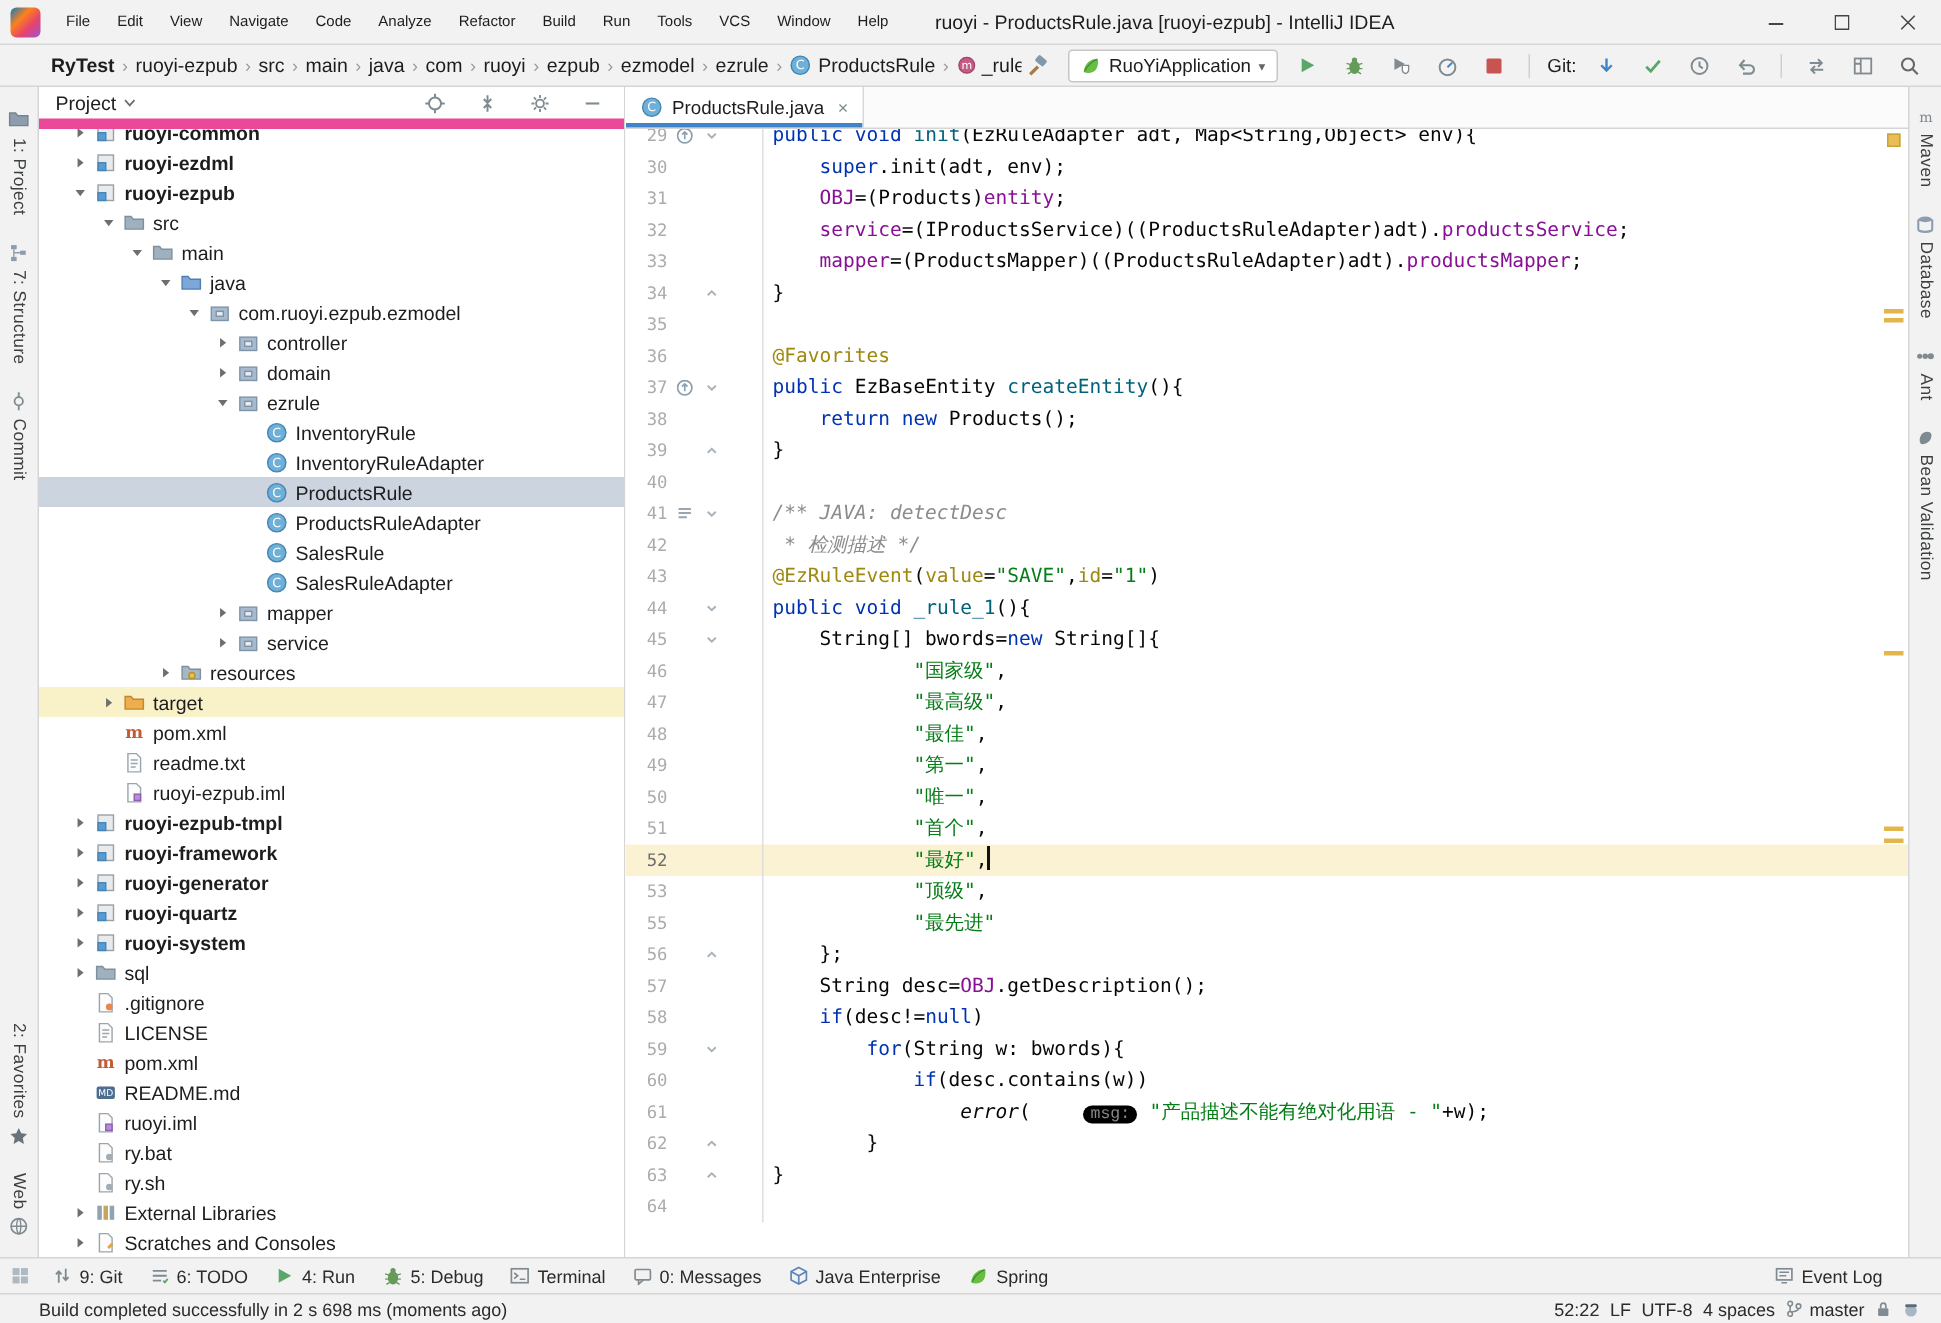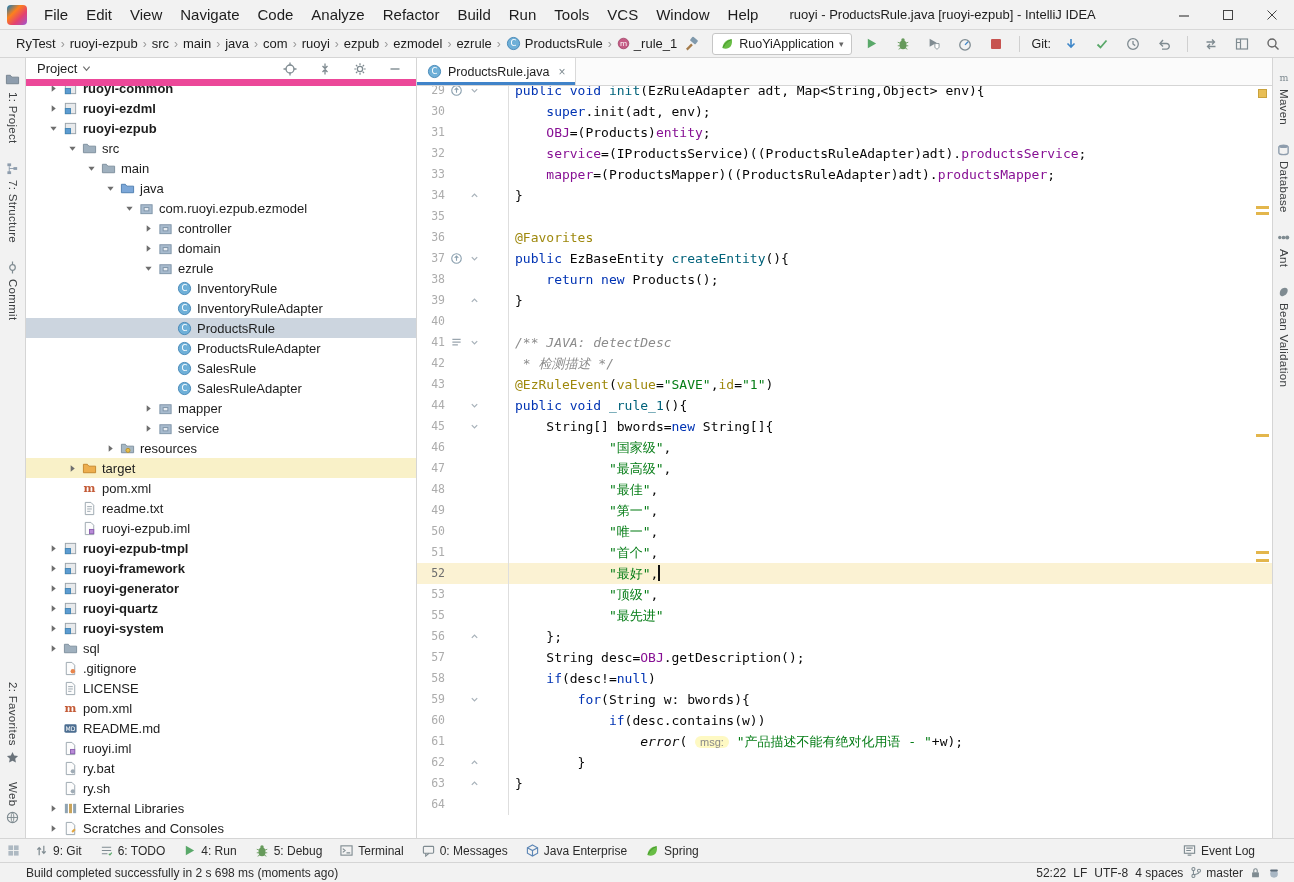--- a/index.html
+++ b/index.html
@@ -5,30 +5,30 @@
   *{margin:0;padding:0;box-sizing:border-box;}
   html,body{width:1294px;height:882px;overflow:hidden;background:#fff;
     font-family:"Liberation Sans",sans-serif;}
   .app{width:1294px;height:882px;display:flex;flex-direction:column;font-size:13px;color:#1d1d1d;background:#fff;}
 
   
   .titlebar{height:30px;flex:0 0 30px;background:#F2F2F2;border-bottom:1px solid #D8D8D8;display:flex;align-items:center;}
   .logo{width:20px;height:20px;border-radius:4px;margin:0 8px 0 7px;
     background:linear-gradient(135deg,#0a7bbd 0%,#fc801d 35%,#e4426f 65%,#9e57d2 100%);}
   .menus{display:flex;}
-  .menu-item{padding:0 9px;font-size:15px;line-height:29px;cursor:default;}
+  .menu-item{padding:0 9px;font-size:10px;line-height:29px;cursor:default;}
   .win-title{flex:1;padding-left:22px;font-size:13px;color:#1d1d1d;white-space:nowrap;overflow:hidden;}
   .win-controls{display:flex;height:100%;}
   .wc{width:44px;display:flex;align-items:center;justify-content:center;}
 
   
   .navbar{height:28px;flex:0 0 28px;background:#F2F2F2;border-bottom:1px solid #D5D5D5;display:flex;align-items:center;padding:0 10px 0 14px;}
   .crumbs{display:flex;align-items:center;white-space:nowrap;overflow:hidden;}
   .crumb{padding:0 2px;display:inline-flex;align-items:center;gap:4px;}
-  .crumb.first{font-weight:normal;}
+  .crumb.first{font-weight:bold;margin-left:18px;}
   .crumb-sep{color:#9a9a9a;padding:0 3px;font-size:12px;}
   .nav-actions{margin-left:auto;display:flex;align-items:center;gap:9px;}
   .nav-btn{display:inline-flex;width:22px;height:22px;align-items:center;justify-content:center;}
   .nav-label{color:#1d1d1d;font-size:12.5px;}
   .nav-div{width:1px;height:16px;background:#D0D0D0;margin:0 3px;}
   .runcfg{display:inline-flex;align-items:center;gap:5px;border:1px solid #C6C6C6;border-radius:3px;background:#fff;height:22px;padding:0 7px;font-size:12.5px;}
   .rc-dd{color:#666;font-size:9px;}
 
   
   .main{flex:1;display:flex;min-height:0;overflow:hidden;}
@@ -66,21 +66,21 @@
   .ln{flex:0 0 28px;text-align:right;color:#ACACAC;font-size:11.5px;}
   .gi{flex:0 0 22px;display:flex;align-items:center;justify-content:center;}
   .fold{flex:0 0 14px;display:flex;align-items:center;justify-content:center;}
   .gsep{flex:0 0 28px;border-right:1px solid #DEDEDE;margin-right:6px;height:21px;}
   .ctext{white-space:pre;color:#070707;}
   .cur{background:#FBF2D3;}
   .cur .ln{color:#6E6E6E;}
   .kw{color:#0033B3;} .st{color:#067D17;} .fl{color:#871094;}
   .an{color:#9E880D;} .cm{color:#8C8C8C;font-style:italic;}
   .dc{color:#00627A;} .it{font-style:italic;} .pl{color:#070707;}
-  .hp{background:#fef9c3;color:#888;border-radius:8px;padding:0 5px;font-size:11px;font-family:Liberation Sans, sans-serif;}
+  .hp{background:#000000;color:#888;border-radius:8px;padding:0 5px;font-size:11px;font-family:Liberation Mono, monospace;margin-left:27px;}
   .caret2{display:inline-block;width:1.5px;height:16px;background:#111;vertical-align:-3px;}
   .inspect-badge{position:absolute;top:3px;right:5px;width:9px;height:9px;background:#E8BE55;border:1px solid #C9A23C;}
   .marks{position:absolute;top:0;right:0;bottom:0;width:20px;pointer-events:none;}
   .mark{position:absolute;right:3px;width:13px;height:3px;background:#E3B64C;}
 
   
   .bottombar{height:24px;flex:0 0 24px;background:#F2F2F2;border-top:1px solid #D5D5D5;display:flex;align-items:center;font-size:12px;color:#2b2b2b;}
   .switcher{width:26px;display:flex;justify-content:center;cursor:pointer;}
   .bb-group{display:flex;align-items:center;height:100%;}
   .bb-group.right{margin-left:auto;margin-right:30px;}

